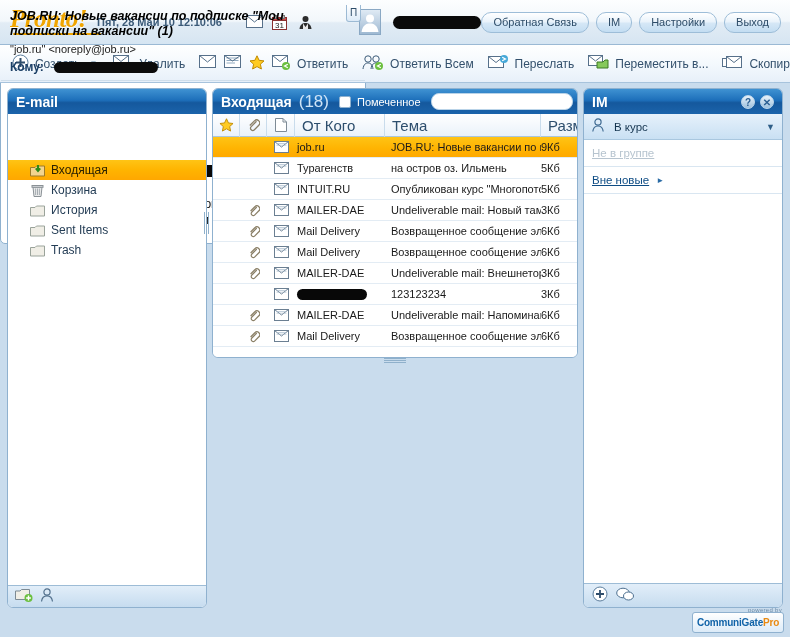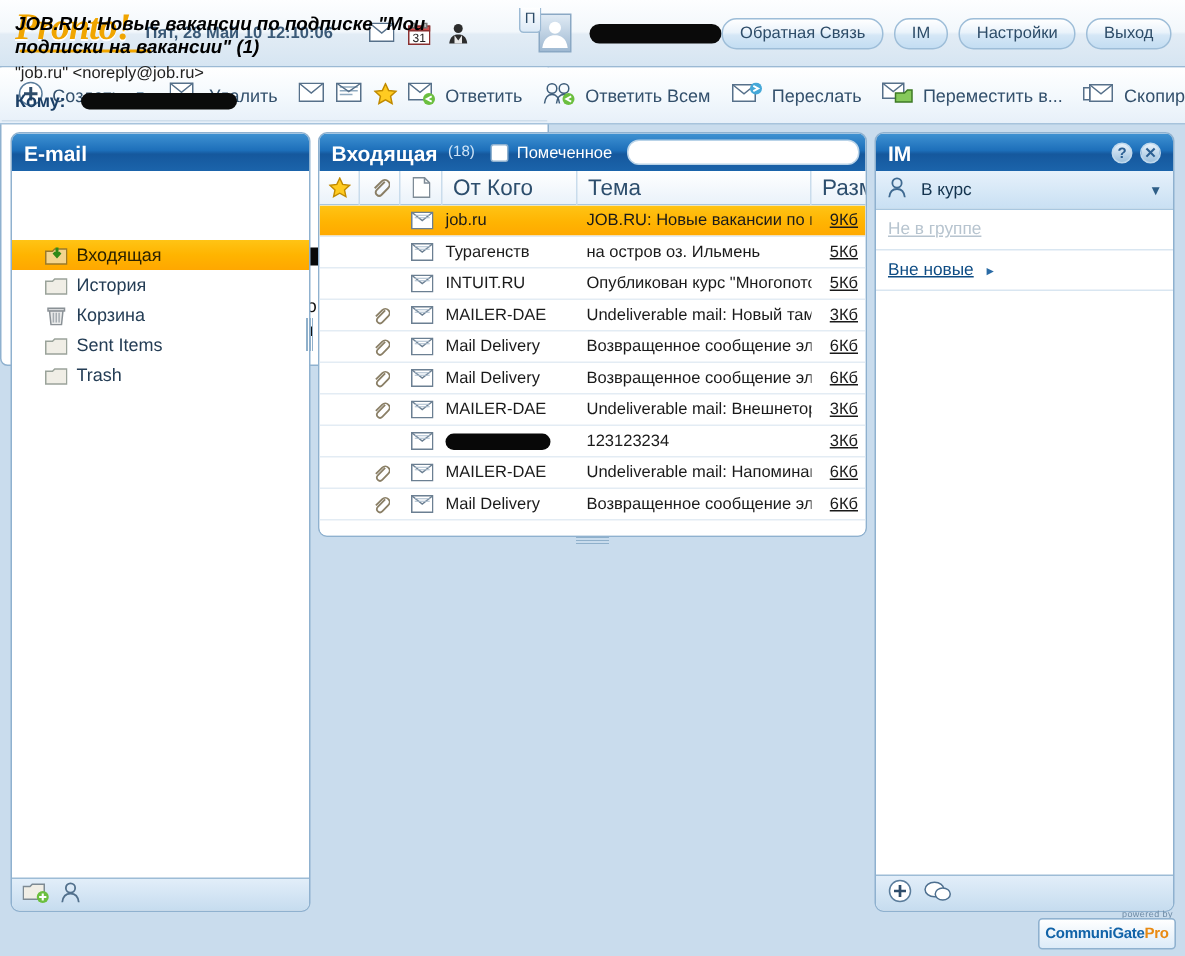--- a/index.html
+++ b/index.html
@@ -95,21 +95,21 @@
   .vsplit{
     position:absolute; width:6px; background:transparent;
     display:flex; align-items:center; justify-content:center; cursor:col-resize;
   }
   .vsplit i{ display:block; width:5px; height:22px;
     background:repeating-linear-gradient(to right,#8fb0cb 0 1px,transparent 1px 2px);}
 
   
   #msglist{ left:212px; top:88px; width:366px; height:270px; display:flex; flex-direction:column; }
   #msglist .panel-title{ padding-right:4px; }
-  #ml-count{ font-weight:normal; font-size:10px; margin-left:7px; color:#cfe4f7; }
+  #ml-count{ font-weight:normal; font-size:17px; margin-left:7px; color:#cfe4f7; }
   #ml-flag-chk{
     width:12px;height:12px;background:#fff;border:1px solid #8fb1cf;margin-left:10px;border-radius:2px;cursor:pointer;
   }
   #ml-flag-label{ font-weight:normal; font-size:11px; margin-left:6px; color:#ffffff;}
   #ml-search{
     margin-left:10px; flex:1; height:17px; border:1px solid #b9d3e8; border-radius:8px;
     background:#fff; font-size:11px; padding:0 8px; color:#333; outline:none; min-width:20px;
   }
   #ml-head{
     height:23px; display:flex; align-items:center;
@@ -126,21 +126,21 @@
   .c-size{ width:36px; border-right:none;}
   #ml-rows{ flex:1; overflow:hidden; background:#fff;}
   .ml-row{ height:21px; display:flex; align-items:center; font-size:11px; color:#1a1a1a;
     border-bottom:1px solid #e3ecf4; cursor:pointer;}
   .ml-row.sel{ background:linear-gradient(to bottom,#ffc415 0%,#ffb402 55%,#ffa900 100%); }
   .r-star{ width:27px; display:flex; justify-content:center; flex:none;}
   .r-clip{ width:27px; display:flex; justify-content:center; flex:none;}
   .r-doc { width:28px; display:flex; justify-content:center; flex:none;}
   .r-from{ width:90px; padding-left:2px; overflow:hidden; white-space:nowrap; flex:none;}
   .r-subj{ flex:1; padding-left:6px; overflow:hidden; white-space:nowrap;}
-  .r-size{ width:36px; text-align:right; padding-right:5px; flex:none;text-decoration:underline;}
+  .r-size{ width:36px; padding-right:5px; flex:none;}
   .redact-from{ display:inline-block; width:70px; height:11px; background:#080808; border-radius:6px; vertical-align:middle;}
   .hsplit{ position:absolute; height:6px; display:flex; align-items:center; justify-content:center; cursor:row-resize;}
   .hsplit i{ display:block; height:5px; width:22px;
     background:repeating-linear-gradient(to bottom,#8fb0cb 0 1px,transparent 1px 2px);}
 
   
   #preview{ left:212px; top:364px; width:366px; height:244px; background:#fff;
     border:1px solid #8fb1cf; border-radius:5px; overflow:hidden;}
   #pv-head{ padding:8px 9px 6px 9px; border-bottom:1px solid #cfdeeb; position:relative;}
   #pv-subject{ font-weight:bold; font-size:12.5px; color:#000000; line-height:15px; padding-right:24px;font-style:italic;}
@@ -380,35 +380,35 @@
             <path d="M0.5 3.5 H5 L6.5 2 H14.5 V12 H0.5 Z" fill="#f3d48e" stroke="#9b7a2a"></path>
             <path d="M8 1 V6 M5.8 4.4 L8 6.9 L10.2 4.4" stroke="#2f8a17" stroke-width="2" fill="none"></path>
           </svg>
       </span>
       <span>Входящая</span>
     </div>
 
     <div class="folder-row">
       <span class="folder-ic">
         <svg width="15" height="13" viewBox="0 0 15 13">
-            <path d="M0.5 3.5 H5 L6.5 2 H14.5 V12 H0.5 Z" fill="#f0eee6" stroke="#9aa39a"></path>
+            <path d="M3 3 H12 L11 12.5 H4 Z" fill="#e9eaea" stroke="#8a9196"></path>
+            <rect x="2" y="1.5" width="11" height="1.8" fill="#d8dadc" stroke="#8a9196"></rect>
+            <path d="M5.6 4.5 V11 M7.5 4.5 V11 M9.4 4.5 V11" stroke="#a6adb2"></path>
           </svg>
       </span>
-      <span>История</span>
+      <span>Корзина</span>
     </div>
 
     <div class="folder-row">
       <span class="folder-ic">
         <svg width="15" height="13" viewBox="0 0 15 13">
-            <path d="M3 3 H12 L11 12.5 H4 Z" fill="#e9eaea" stroke="#8a9196"></path>
-            <rect x="2" y="1.5" width="11" height="1.8" fill="#d8dadc" stroke="#8a9196"></rect>
-            <path d="M5.6 4.5 V11 M7.5 4.5 V11 M9.4 4.5 V11" stroke="#a6adb2"></path>
+            <path d="M0.5 3.5 H5 L6.5 2 H14.5 V12 H0.5 Z" fill="#f0eee6" stroke="#9aa39a"></path>
           </svg>
       </span>
-      <span>Корзина</span>
+      <span>История</span>
     </div>
 
     <div class="folder-row">
       <span class="folder-ic">
         <svg width="15" height="13" viewBox="0 0 15 13">
             <path d="M0.5 3.5 H5 L6.5 2 H14.5 V12 H0.5 Z" fill="#f0eee6" stroke="#9aa39a"></path>
           </svg>
       </span>
       <span>Sent Items</span>
     </div>

